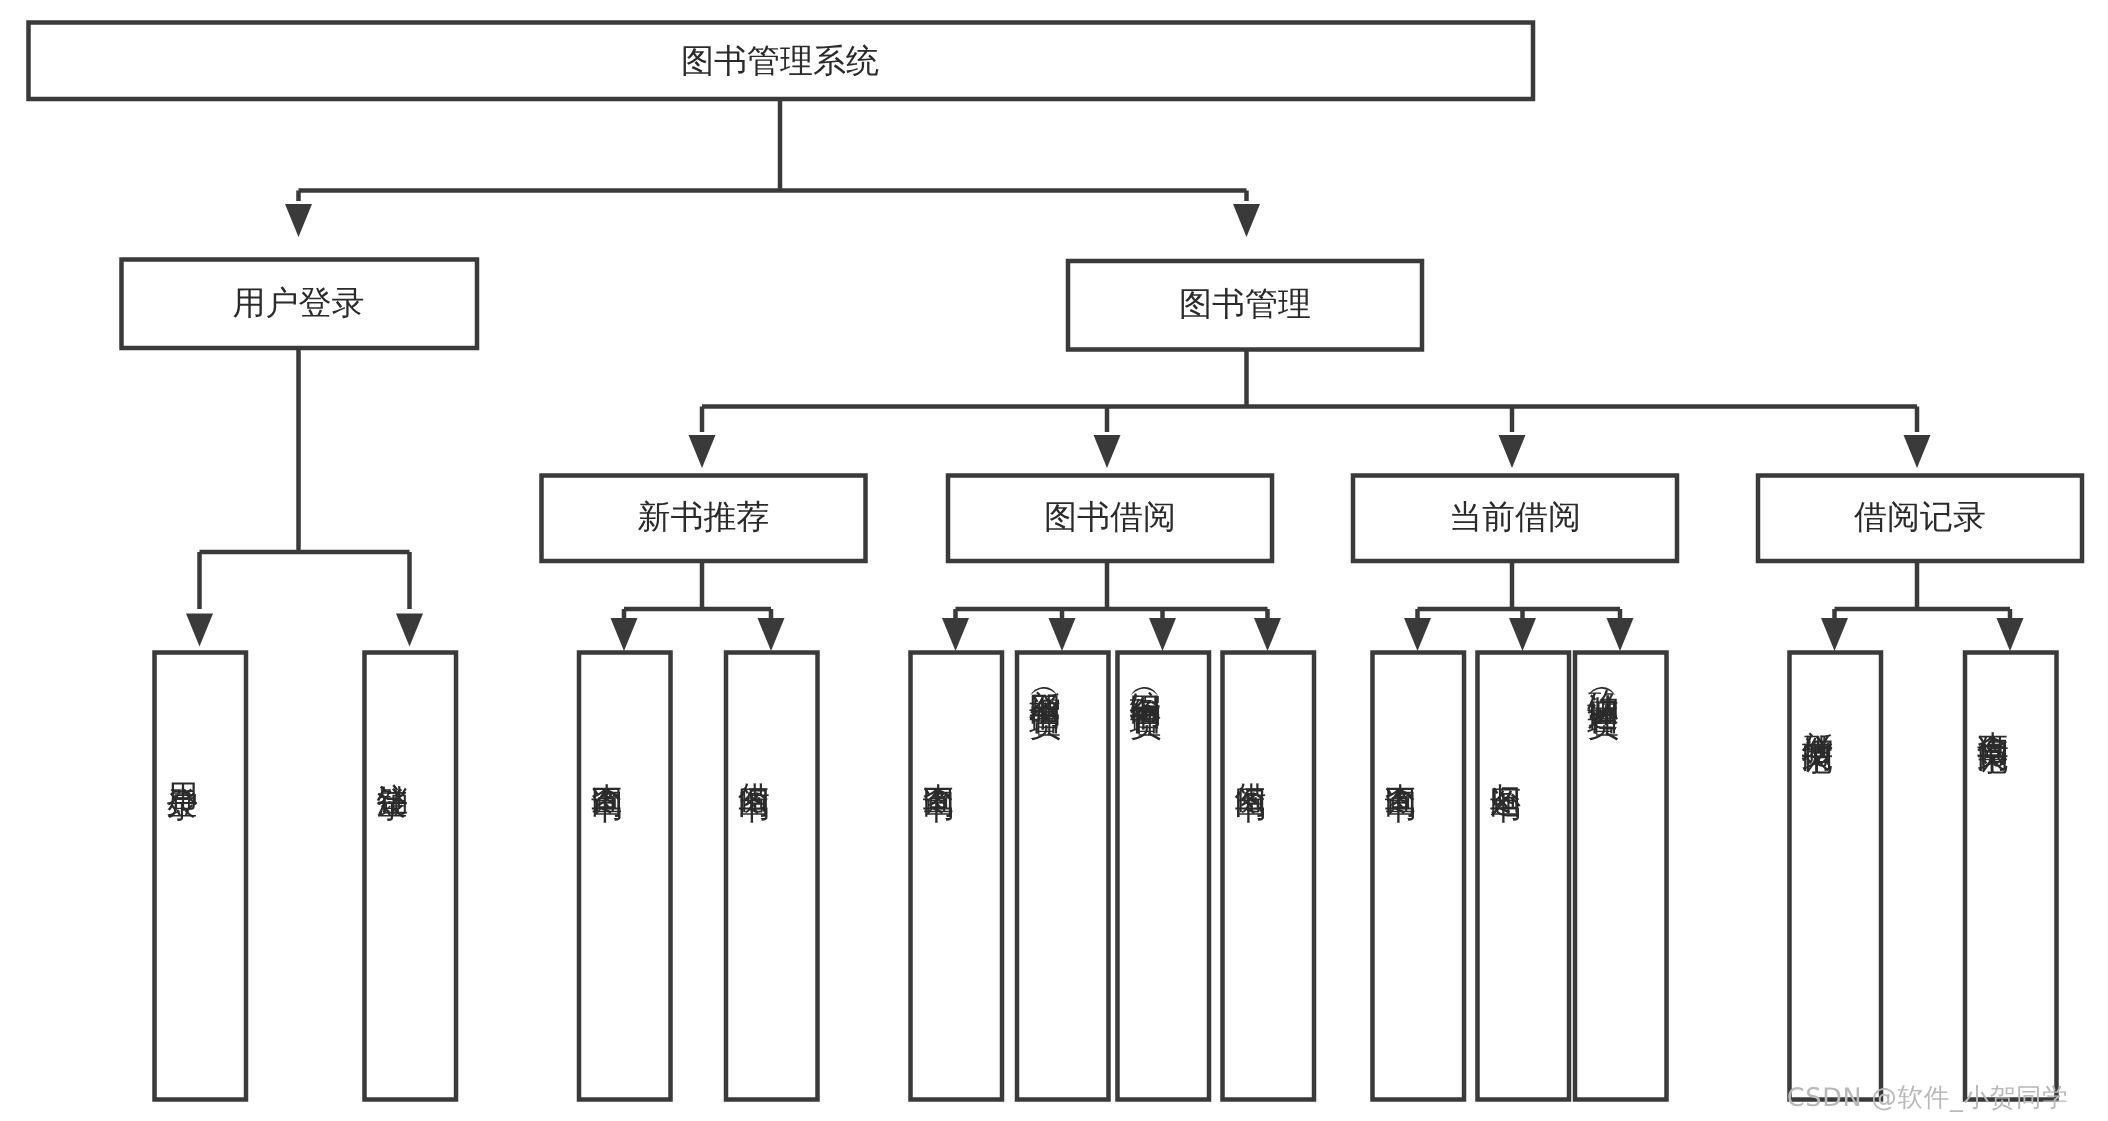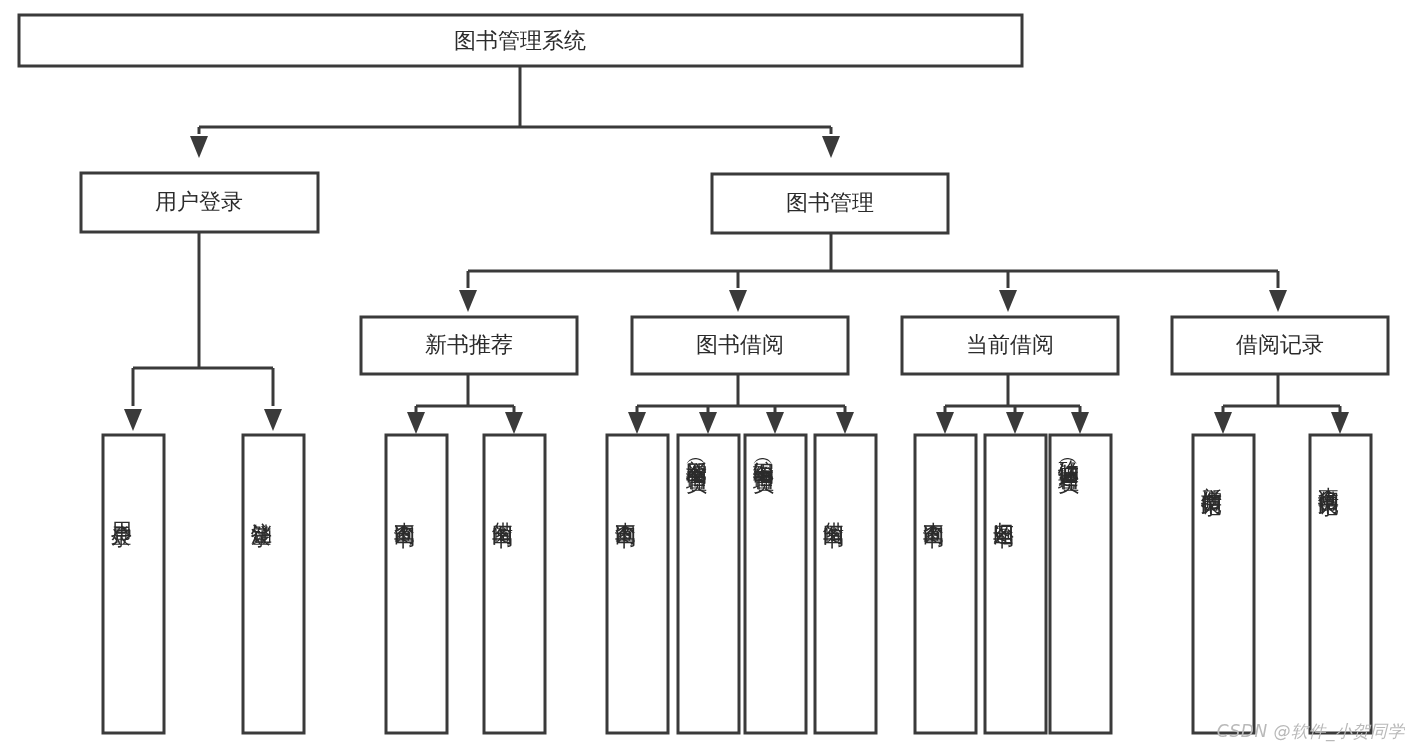--- a/index.html
+++ b/index.html
@@ -52,28 +52,27 @@
     font-size: 21px;
     line-height: 1.22;
     letter-spacing: 2px;
     color: #2b2b2b;
     text-align: start;
     white-space: nowrap;
     pointer-events: none;
   }
   .watermark {
     position: absolute;
-    right: 0;
+    right: 26px;
     bottom: 4px;
     font-family: "DejaVu Sans", "Liberation Sans", sans-serif;
     font-size: 17px;
     color: #b9b9b9;
     letter-spacing: 0.5px;
     white-space: nowrap;
-    font-style: italic;
   }
 </style>
 </head>
 <body>
 
 <svg id="diagram" viewBox="0 0 1405 747" xmlns="http://www.w3.org/2000/svg">
 
   <defs>
     <g id="arrow-glyph">
       <polygon points="-9,0 9,0 0,22" class="arrow-head"></polygon>

